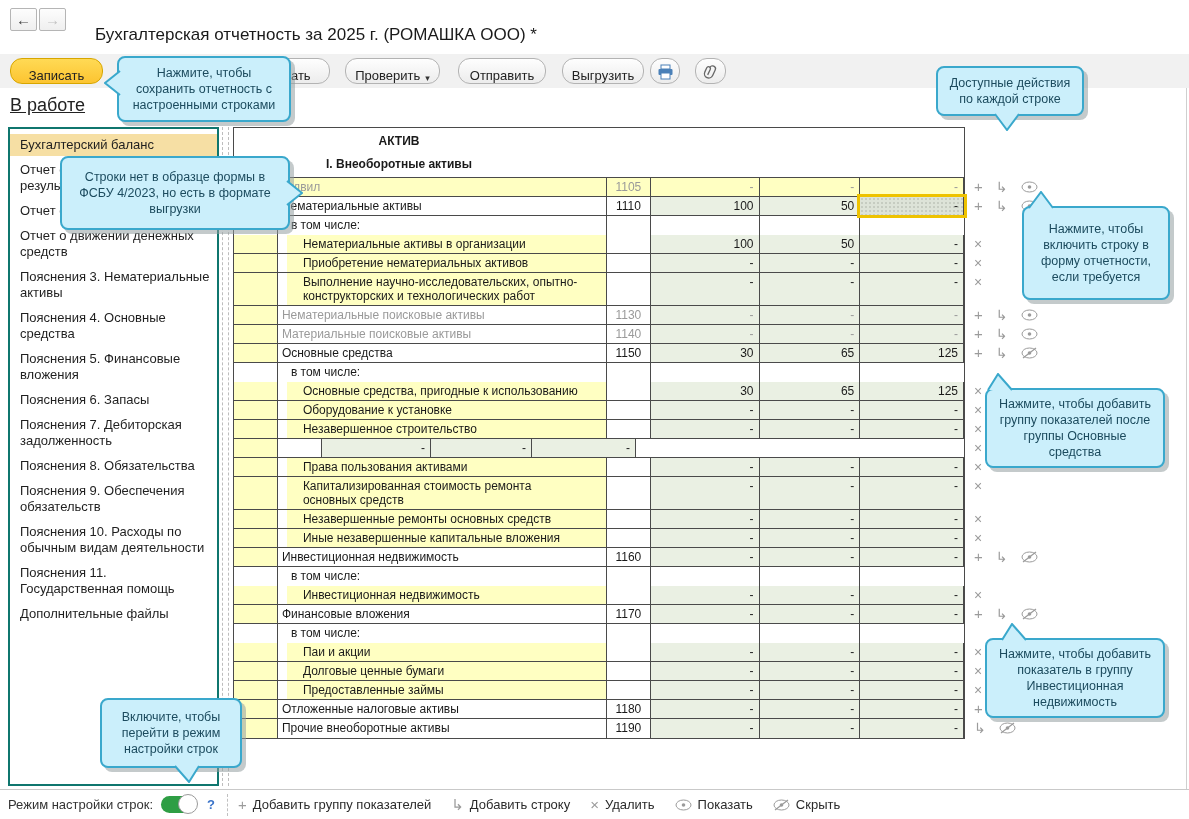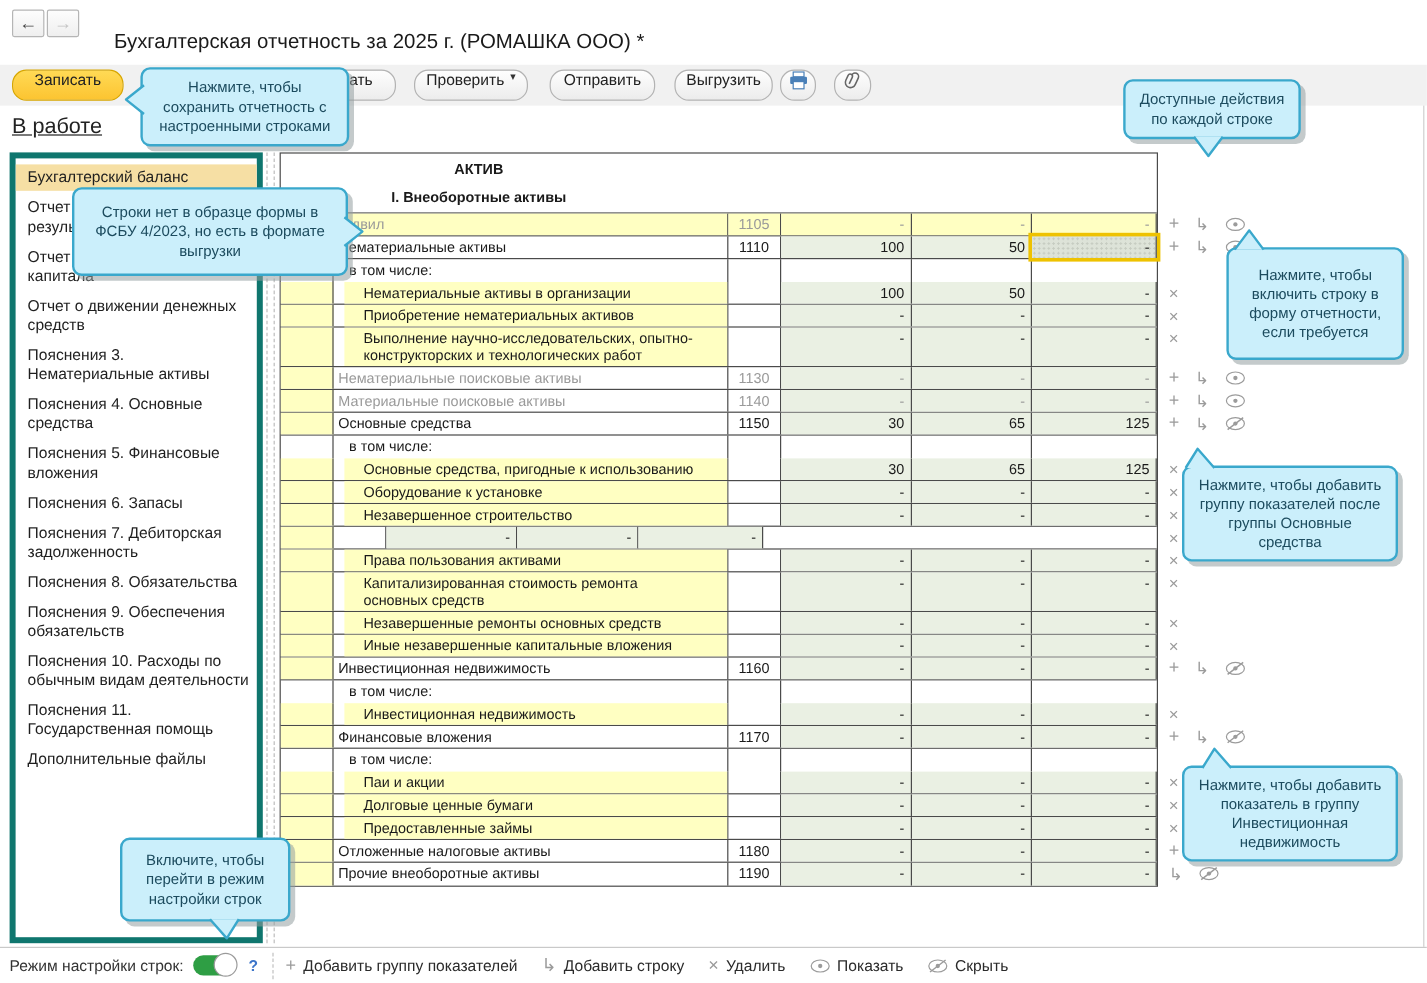--- a/index.html
+++ b/index.html
@@ -11,29 +11,29 @@
   .navbtn { width:27px; height:23px; border:1px solid #b5b5b5; background:linear-gradient(#fdfdfd,#efefef);
             display:flex; align-items:center; justify-content:center; font-size:15px; color:#444;
             border-radius:2px; margin-right:2px; }
   .navbtn.disabled { color:#c3c3c3; }
   .page-title { position:absolute; left:95px; top:9px; font-size:17px; color:#1a1a1a;margin-top:16px; }
 
   
   .toolbar-strip { position:absolute; left:0; top:54px; width:1189px; height:34px; background:#f1f1f1; }
   .tbtn { position:absolute; top:4px; height:26px; border:1px solid #b3b3b3; border-radius:12px;
           background:linear-gradient(#fefefe,#ececec); font-size:13px; color:#222;
-          display:flex; align-items:flex-start; justify-content:center; padding:0 9px; }
+          display:flex; align-items:flex-end; justify-content:center; padding:0 9px; }
   .tbtn.primary { background:linear-gradient(#ffda55,#fcc431); border-color:#d7a600; }
   .tbtn .caret { font-size:9px; margin-left:5px; color:#333; }
   .status-link { position:absolute; left:10px; top:95px; font-size:18px; color:#222;
                  text-decoration:underline; }
 
   
   .sidebar { position:absolute; left:8px; top:127px; width:211px; height:659px;
-             border:5px solid #0f766e; background:#fff; padding-top:2px; overflow:hidden; }
+             border:2px solid #0f766e; background:#fff; padding-top:2px; overflow:hidden; }
   .side-item { font-size:13px; color:#1f1f1f; line-height:16px; padding:3px 4px 3px 10px; margin:3px 0; }
   .side-item.selected { background:#f6dfa4; }
   .splitter { position:absolute; left:222px; top:127px; height:659px; width:7px;
               border-left:1px dashed #bdbdbd; border-right:1px dashed #bdbdbd; }
   .right-edge { position:absolute; left:1186px; top:88px; height:702px; border-left:1px solid #cfcfcf; }
 
   
   .tablewrap { position:absolute; left:233px; top:127px; width:732px; border:1px solid #4a4a4a; }
   .trow { display:flex; border-bottom:1px solid #4a4a4a; position:relative; min-height:19px; align-items:stretch; }
   .trow:last-child { border-bottom:none; }

